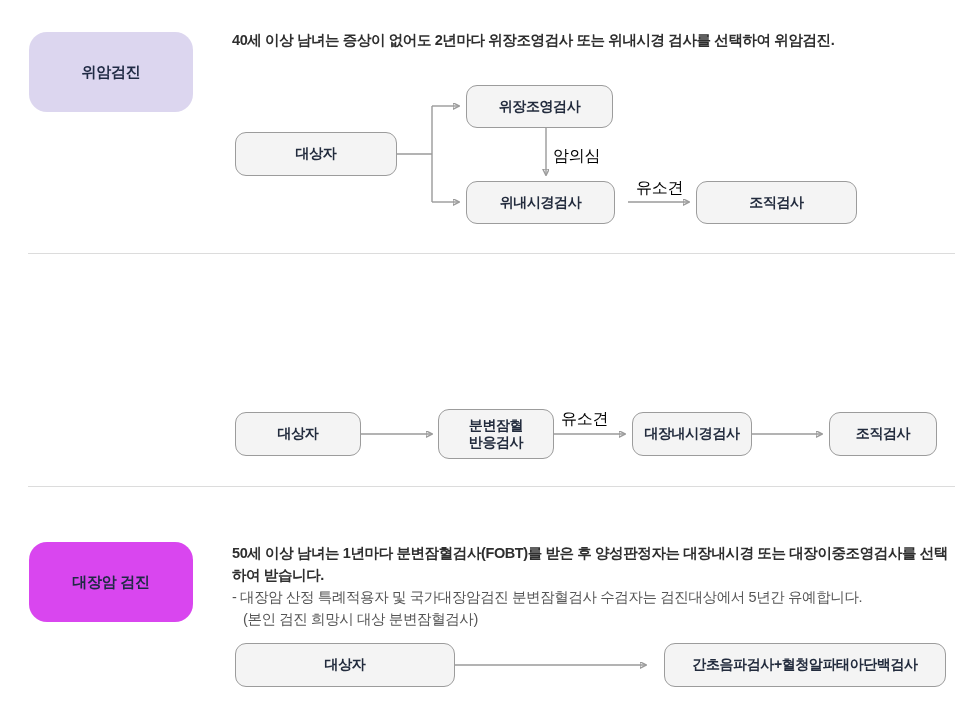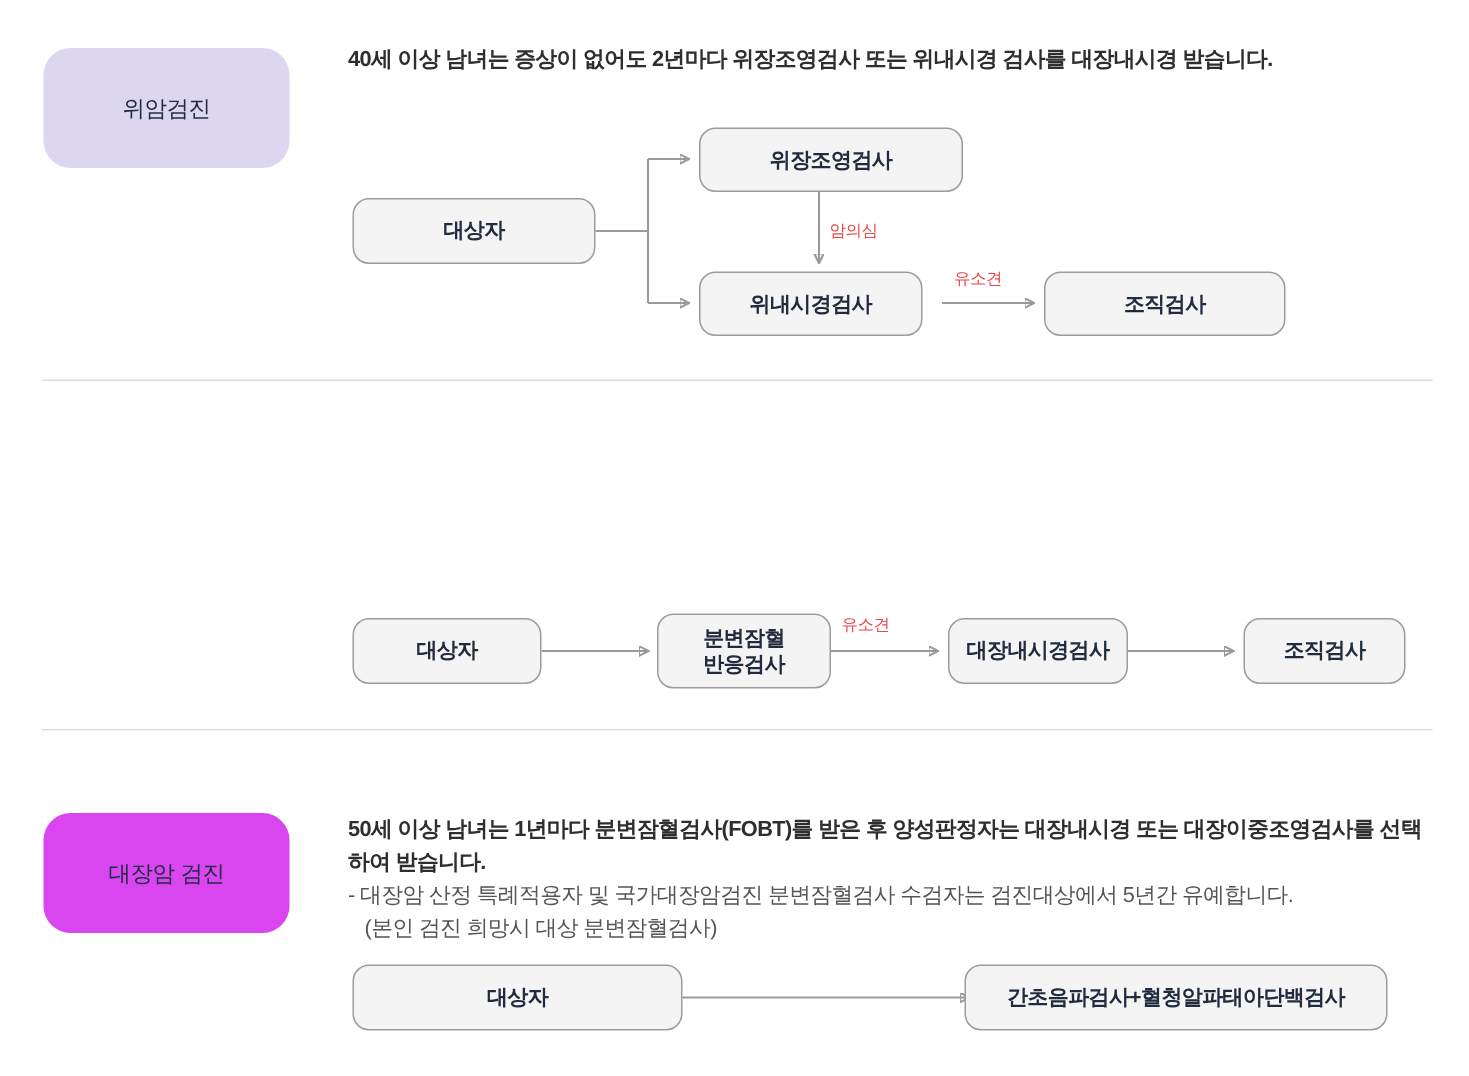--- a/index.html
+++ b/index.html
@@ -37,21 +37,21 @@
   
   .badge {
     position: absolute;
     width: 164px;
     height: 80px;
     border-radius: 18px;
     display: flex;
     align-items: center;
     justify-content: center;
     font-size: 15px;
-    font-weight: normal;
+    font-weight: bold;
     color: #1f2a44;
     letter-spacing: -0.3px;
   }
   #badge-stomach { left: 29px; top: 32px;  background: #dcd6ef; }
   #badge-colon   { left: 29px; top: 288px; background: #d946ef; }
 
   
   .desc {
     position: absolute;
     left: 232px;
@@ -82,22 +82,22 @@
     text-align: center;
     font-size: 14px;
     font-weight: bold;
     color: #222b3d;
     letter-spacing: -0.4px;
     line-height: 1.22;
   }
 
   .edge-label {
     position: absolute;
-    font-size: 11px;
-    color: #ef4444;
+    font-size: 16px;
+    color: #000000;
     letter-spacing: -0.3px;
     white-space: nowrap;
   }
 
   svg.connectors {
     position: absolute;
     left: 0; top: 0;
     width: 979px; height: 100%;
     overflow: visible;
     pointer-events: none;
@@ -107,21 +107,21 @@
 </head>
 <body>
 
 <div class="page">
 
   <div class="section" id="section-stomach">
 
     <div class="badge" id="badge-stomach">위암검진</div>
 
     <div class="desc" id="desc-stomach">
-      <span class="lead">40세 이상 남녀는 증상이 없어도 2년마다 위장조영검사 또는 위내시경 검사를 대장내시경 받습니다.</span>
+      <span class="lead">40세 이상 남녀는 증상이 없어도 2년마다 위장조영검사 또는 위내시경 검사를 선택하여 위암검진.</span>
     </div>
 
     <div class="flow">
       <svg class="connectors">
         <defs>
           <marker id="ah1" markerWidth="7" markerHeight="7" refX="6" refY="3.2" orient="auto" markerUnits="userSpaceOnUse">
             <path d="M0,0 L6.5,3.2 L0,6.4 z" fill="#9a9a9a" stroke="none"></path>
           </marker>
         </defs>
 
@@ -133,21 +133,21 @@
 
         <path d="M432,202 L459,202" marker-end="url(#ah1)"></path>
 
         <path d="M546,128 L546,175" marker-end="url(#ah1)"></path>
 
         <path d="M628,202 L689,202" marker-end="url(#ah1)"></path>
       </svg>
 
       <div class="node" style="left:235px; top:132px; width:162px; height:44px;">대상자</div>
 
-      <div class="node" style="left:466px; top:85px; width:176px; height:43px;">위장조영검사</div>
+      <div class="node" style="left:466px; top:85px; width:147px; height:43px;">위장조영검사</div>
 
       <div class="node" style="left:466px; top:181px; width:149px; height:43px;">위내시경검사</div>
 
       <div class="node" style="left:696px; top:181px; width:161px; height:43px;">조직검사</div>
 
       <div class="edge-label" style="left:553px; top:146px;">암의심</div>
 
       <div class="edge-label" style="left:636px; top:178px;">유소견</div>
     </div>
   </div>
@@ -198,17 +198,17 @@
         <defs>
           <marker id="ah3" markerWidth="7" markerHeight="7" refX="6" refY="3.2" orient="auto" markerUnits="userSpaceOnUse">
             <path d="M0,0 L6.5,3.2 L0,6.4 z" fill="#9a9a9a" stroke="none"></path>
           </marker>
         </defs>
         <path d="M455,178 L646,178" marker-end="url(#ah3)"></path>
       </svg>
 
       <div class="node" style="left:235px; top:156px; width:220px; height:44px;">대상자</div>
 
-      <div class="node" style="left:643px; top:156px; width:282px; height:44px;">간초음파검사+혈청알파태아단백검사</div>
+      <div class="node" style="left:664px; top:156px; width:282px; height:44px;">간초음파검사+혈청알파태아단백검사</div>
     </div>
   </div>
 
 </div>
 
 </body></html>

